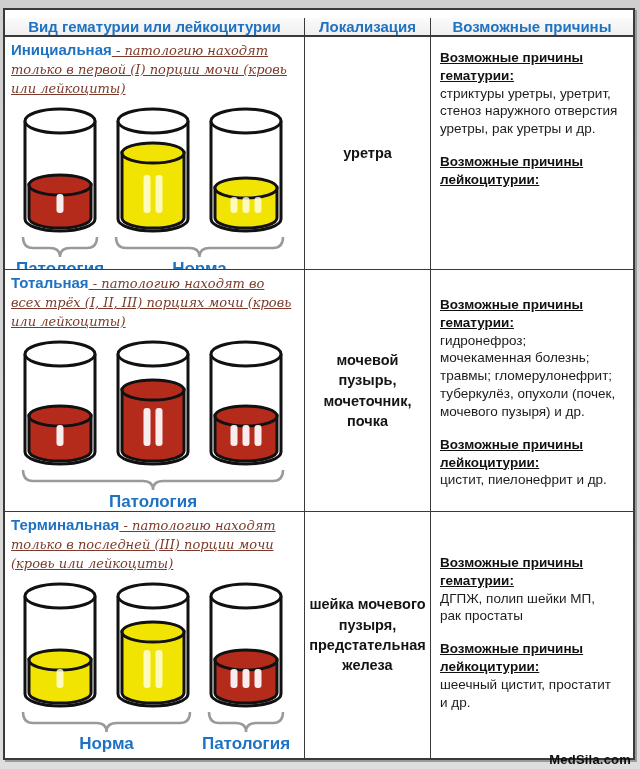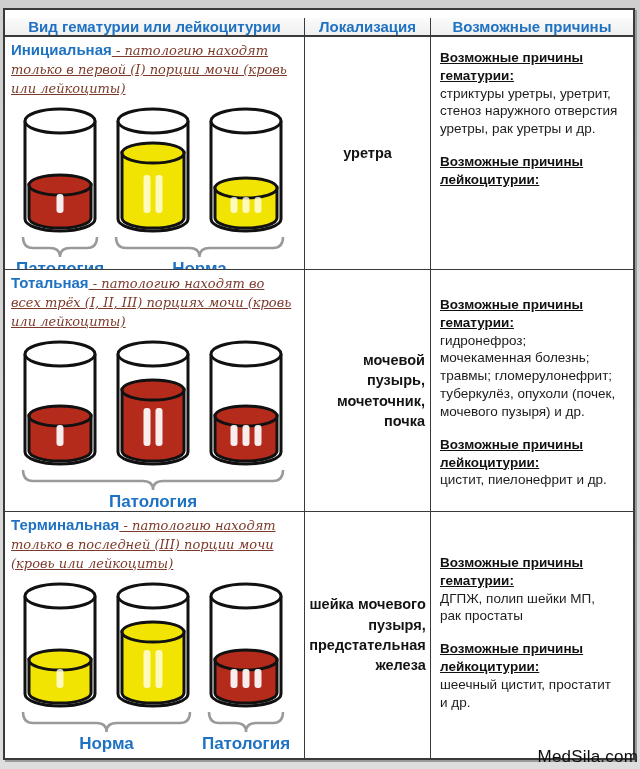--- a/index.html
+++ b/index.html
@@ -32,32 +32,32 @@
   }
   .type-cell { padding:2px 6px 0 6px; }
   .type-desc { font-size:13px; line-height:1.45; }
   .row-title { color:#1f72c2; font-weight:bold; font-size:15px; font-style:normal; }
   .row-desc {
     font-family:"DejaVu Serif", serif; font-style:italic;
     color:#7b3a2a; text-decoration:underline; font-size:13px;
   }
   .beaker-wrap { margin:8px 0 0 4px; }
   .loc-cell {
-    display:flex; align-items:center; justify-content:center; text-align:right;
+    display:flex; align-items:center; justify-content:center; text-align:center;
     font-weight:bold; font-size:14.5px; color:#141414;
     padding:0 5px; line-height:1.4; overflow-wrap:break-word;
   }
   .causes-cell { padding:12px 14px 4px 9px; font-size:13.5px; color:#1c1c1c; line-height:1.32; }
   .causes-cell.pt2 { padding-top:26px; }
   .causes-cell.pt3 { padding-top:42px; }
   .cause-block { margin-bottom:15px; }
   .cause-heading { font-weight:bold; text-decoration:underline; color:#111; }
   .watermark {
-    position:absolute; right:2px; bottom:2px;
-    font-weight:normal; font-size:17px; color:#0e0e0e; letter-spacing:0.2px;
+    position:absolute; right:9px; bottom:2px;
+    font-weight:bold; font-size:13px; color:#0e0e0e; letter-spacing:0.2px;
   }
 </style>
 </head>
 <body>
 
 <div id="canvas">
   <div id="med-table">
 
     <div class="cell hdr">Вид гематурии или лейкоцитурии</div>
     <div class="cell hdr">Локализация</div>

